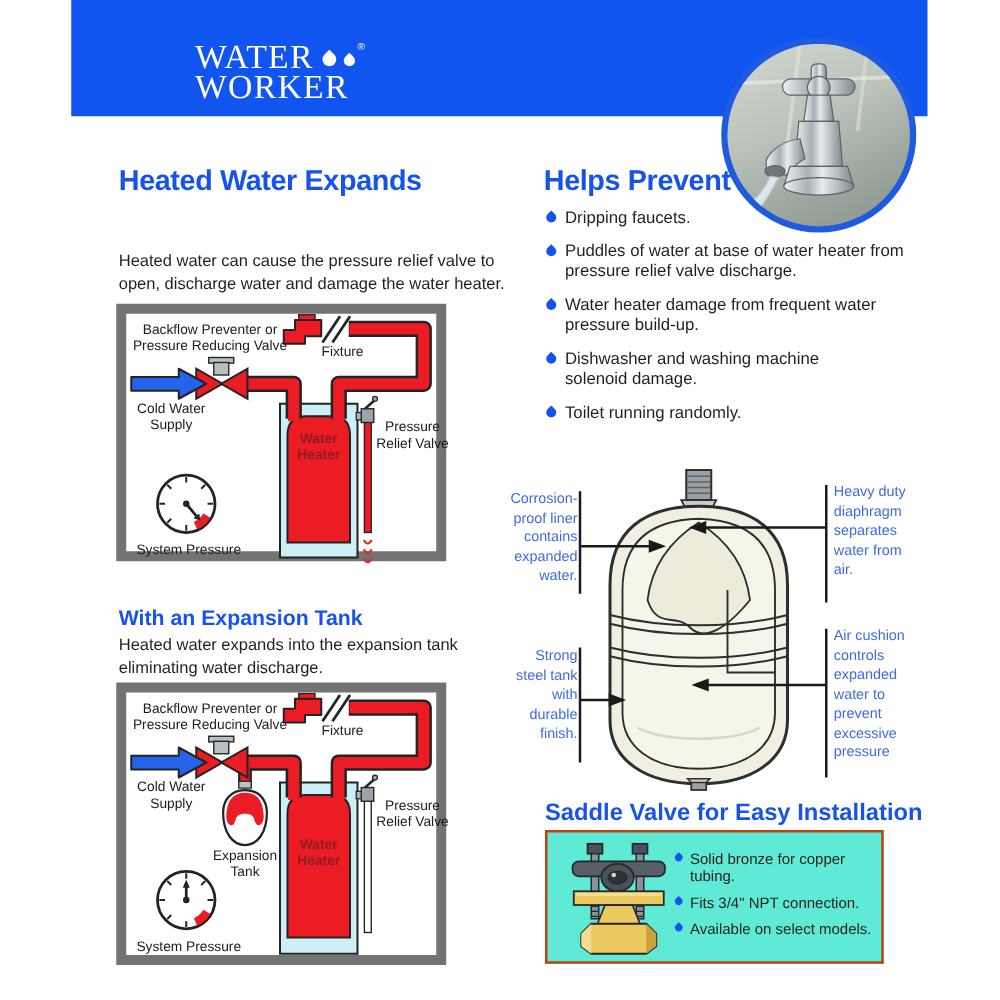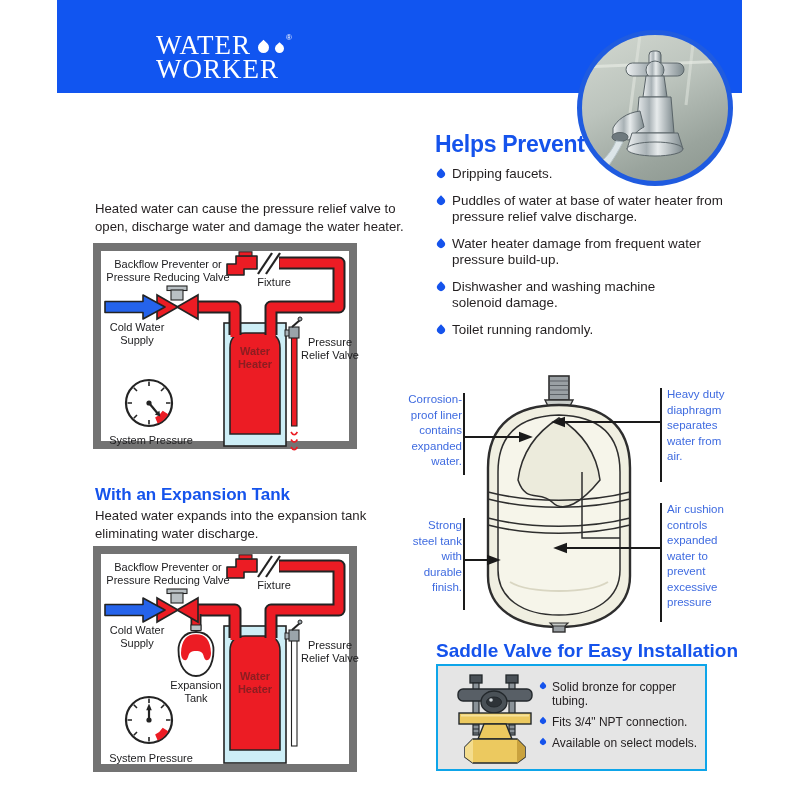--- a/index.html
+++ b/index.html
@@ -31,22 +31,22 @@
   .blist li{position:relative;padding-left:17px;margin-bottom:10px;font-size:13.4px;line-height:16.5px;color:#231f20;}
   .drop{position:absolute;left:2px;top:4px;width:8px;height:8px;background:#1553ec;
         border-radius:0 50% 50% 50%;transform:rotate(45deg);}
   .w2{width:292px;} .w3{width:252px;} .w4{width:252px;}
   
   .fig{position:absolute;left:408px;top:370px;width:340px;height:275px;}
   .fig .overlay{position:absolute;left:0;top:0;}
   .alab{position:absolute;font-size:11.5px;line-height:15.5px;color:#3f6be0;}
   .alab.right-align{text-align:right;}
   
-  .sbox{position:absolute;left:436px;top:664px;width:271px;height:107px;border:2px solid #0ea5e9;
-        background:#e5e5e5;box-sizing:border-box;}
+  .sbox{position:absolute;left:436px;top:664px;width:271px;height:107px;border:2px solid #c2410c;
+        background:#5eead4;box-sizing:border-box;}
   .slist{position:absolute;left:100px;top:14px;width:165px;list-style:none;margin:0;padding:0;}
   .slist li{position:relative;padding-left:14px;margin-bottom:7px;font-size:12px;line-height:14px;color:#231f20;}
   .slist .drop{width:6px;height:6px;top:3px;left:2px;}
 </style>
 </head>
 <body>
 
 <div class="page">
 
   <div class="topbar">
@@ -75,20 +75,21 @@
       <path d="M64,41 L82,41 L85,62 L61,62 Z" fill="url(#chrome)" stroke="#5a6468"></path>
       <path d="M57,62 L89,62 L92,98 L54,98 Z" fill="url(#chrome)" stroke="#5a6468"></path>
       <path d="M58,76 C44,78 35,85 31,93 L31,103 L47,105 C53,98 58,94 62,92 Z" fill="url(#chrome)" stroke="#5a6468"></path>
       <ellipse cx="38" cy="102" rx="8" ry="4.5" fill="#6e797e" stroke="#5a6468"></ellipse>
       <path d="M50,98 L96,98 L101,114 L45,114 Z" fill="url(#chrome)" stroke="#5a6468"></path>
       <ellipse cx="73" cy="114" rx="28" ry="7" fill="url(#chrome)" stroke="#5a6468"></ellipse>
       <path d="M34,106 C30,116 23,124 15,130 L25,133 C31,125 37,115 41,107 Z" fill="#e3ecef" opacity="0.9" stroke="#b9c6cc"></path>
     </svg>
   </div>
 
+  <div class="h1" style="left:95px;top:131px;">Heated Water Expands</div>
   <div class="para" style="left:95px;top:200px;width:316px;">Heated water can cause the pressure relief valve to open, discharge water and damage the water heater.</div>
 
   <div class="dbox" style="left:93px;top:243px;width:264px;height:206px;">
     <svg width="260" height="202" viewBox="0 0 260 202">
       <rect x="123" y="72" width="62" height="123" fill="#cdeef6" stroke="#232323" stroke-width="1.6"></rect>
       <path d="M129,183 L129,97 Q129,82 144,82 L164,82 Q179,82 179,97 L179,183 Z" fill="#ec1c24" stroke="#232323" stroke-width="1.6"></path>
       <rect x="190.5" y="86" width="5.5" height="89" fill="#ec1c24" stroke="#232323" stroke-width="1.1"></rect>
       <path d="M190,181 q3.2,5.5 6.4,0 M190,188.5 q3.2,5.5 6.4,0 M190,196 q3.2,5.5 6.4,0" stroke="#ec1c24" stroke-width="1.6" fill="none"></path>
       <g fill="none" stroke-linejoin="round">
         <path d="M170,84 L170,56 L238,56 L238,12 L178,12" stroke="#232323" stroke-width="13"></path>

